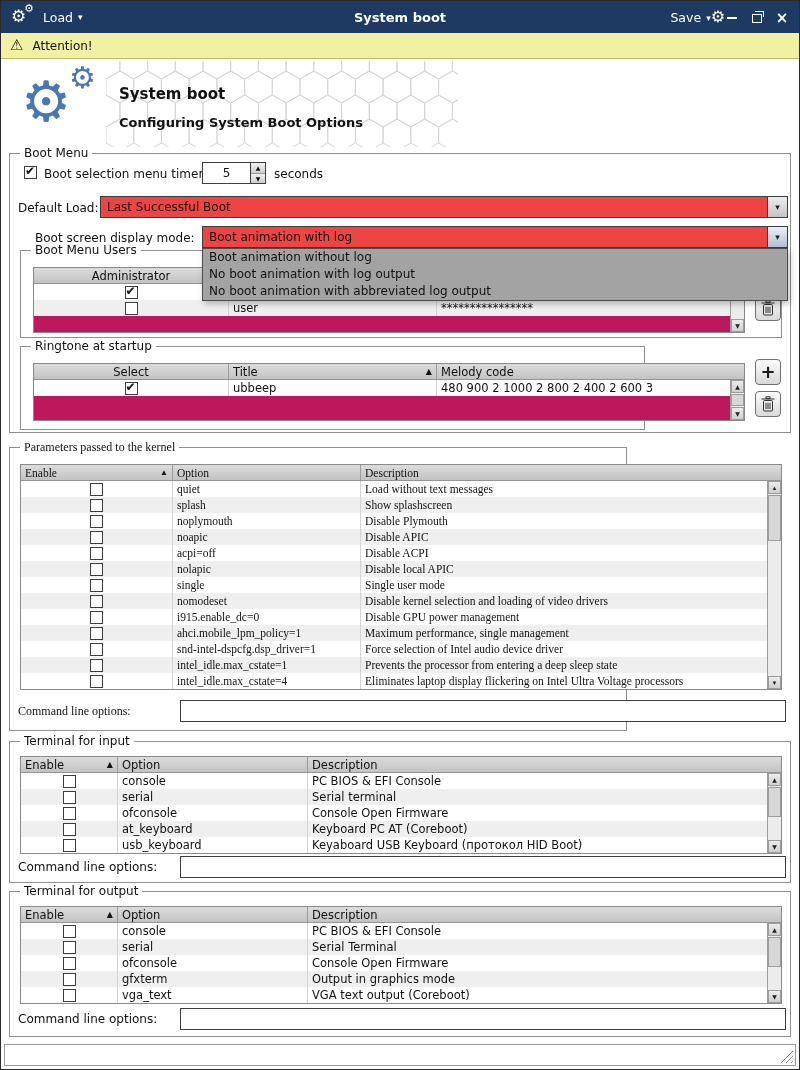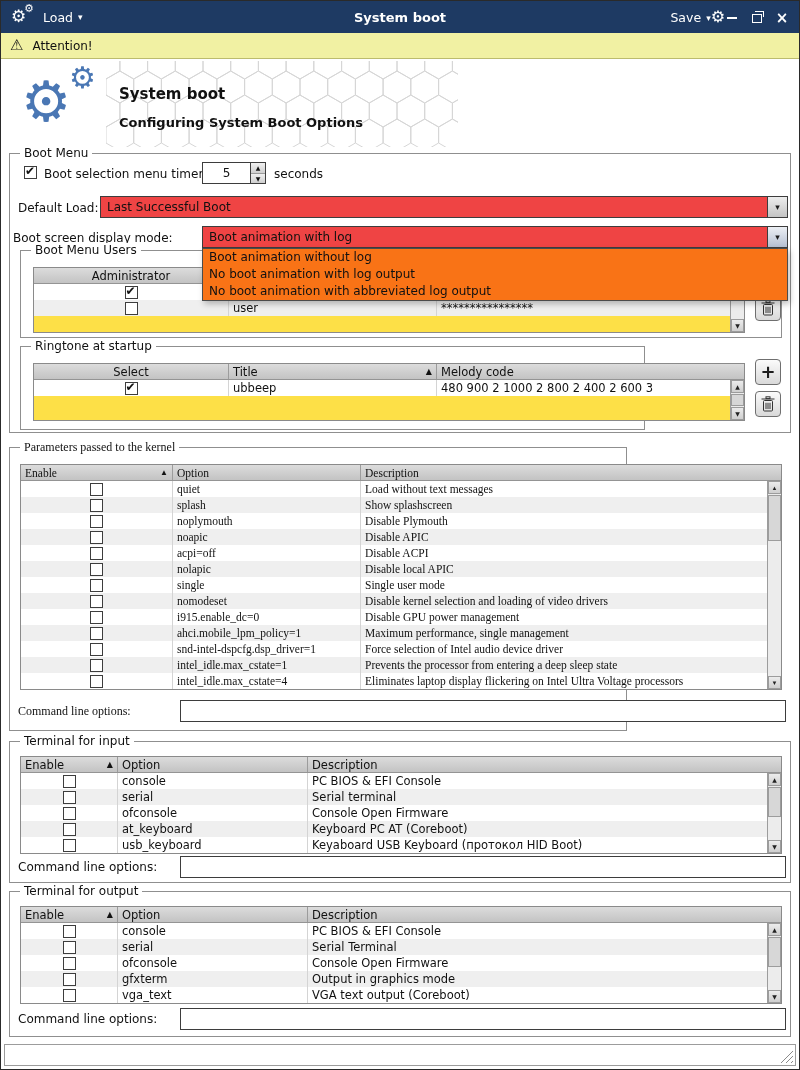--- a/index.html
+++ b/index.html
@@ -47,26 +47,26 @@
   .abs-cb{position:absolute;}
   .spin{position:absolute;display:flex;border:1px solid #3d3d3d;background:#fff;}
   .spin-val{flex:1;display:flex;align-items:center;justify-content:center;font-size:12px;}
   .spin-btns{width:15px;border-left:1px solid #3d3d3d;display:flex;flex-direction:column;}
   .spin-btn{flex:1;display:flex;align-items:center;justify-content:center;font-size:6px;background:linear-gradient(#f0f0f0,#cfcfcf);}
   .spin-btn + .spin-btn{border-top:1px solid #9a9a9a;}
   .combo{position:absolute;height:22px;border:1px solid #3d3d3d;background:#ef4444;display:flex;}
   .combo-val{flex:1;display:flex;align-items:center;padding-left:6px;font-size:12px;overflow:hidden;white-space:nowrap;}
   .combo-btn{width:20px;border-left:1px solid #3d3d3d;display:flex;align-items:center;justify-content:center;font-size:9px;color:#1c1c1c;background:linear-gradient(#eceff4,#b6c0d2);}
   .combo-btn.gray{background:linear-gradient(#ededed,#c4c4c4);}
-  .ddl{position:absolute;background:#f97316;border:1px solid #4c4c4c;z-index:60;box-shadow:2px 3px 6px rgba(0,0,0,.25);}
+  .ddl{position:absolute;background:#a3a3a3;border:1px solid #4c4c4c;z-index:60;box-shadow:2px 3px 6px rgba(0,0,0,.25);}
   .ddl-item{height:17px;line-height:17px;padding-left:6px;font-size:12px;white-space:nowrap;}
   .ti{position:absolute;height:22px;border:1px solid #3d3d3d;background:#fff;font-family:inherit;font-size:12px;padding:0 4px;}
 
   
-  .ttable{position:absolute;border:1px solid #8a8a8a;background:#fde047;overflow:hidden;}
+  .ttable{position:absolute;border:1px solid #8a8a8a;background:#be185d;overflow:hidden;}
   .thead{position:absolute;left:0;top:0;right:0;height:16px;display:flex;background:linear-gradient(#dcdcdc,#c3c3c3);border-bottom:1px solid #949494;}
   .hcell{display:flex;align-items:center;padding:0 4px;border-right:1px solid #9c9c9c;font-size:11.5px;overflow:hidden;white-space:nowrap;}
   .hcell.center{justify-content:center;}
   .hcell.sort{justify-content:space-between;}
   .sorticon{font-size:8px;margin-left:4px;}
   .hcell.flex1{flex:1;border-right:none;}
   .tbody{position:absolute;left:0;top:16px;right:14px;bottom:0;overflow:hidden;}
   .trow{display:flex;height:16px;background:#fff;}
   .trow:nth-child(even){background:#efefef;}
   .tcell{display:flex;align-items:center;padding:0 4px;border-right:1px solid #d4d4d4;font-size:11.5px;overflow:hidden;white-space:nowrap;}
@@ -202,21 +202,21 @@
       </span>
     </div>
     <span class="lbl" style="left:264px;top:13px;">seconds</span>
 
     <span class="lbl" style="left:8px;top:47px;">Default Load:</span>
     <div class="combo" style="left:90px;top:42px;width:688px;">
       <span class="combo-val">Last Successful Boot</span>
       <span class="combo-btn gray">▾</span>
     </div>
 
-    <span class="lbl" style="left:3px;top:77px;">Boot screen display mode:</span>
+    <span class="lbl" style="left:25px;top:77px;">Boot screen display mode:</span>
     <div class="combo" style="left:192px;top:72px;width:586px;">
       <span class="combo-val">Boot animation with log</span>
       <span class="combo-btn">▾</span>
     </div>
     <div class="ddl" style="left:192px;top:94px;width:586px;">
         <div class="ddl-item">Boot animation without log</div>
         <div class="ddl-item">No boot animation with log output</div>
         <div class="ddl-item">No boot animation with abbreviated log output</div>
       </div>
 

